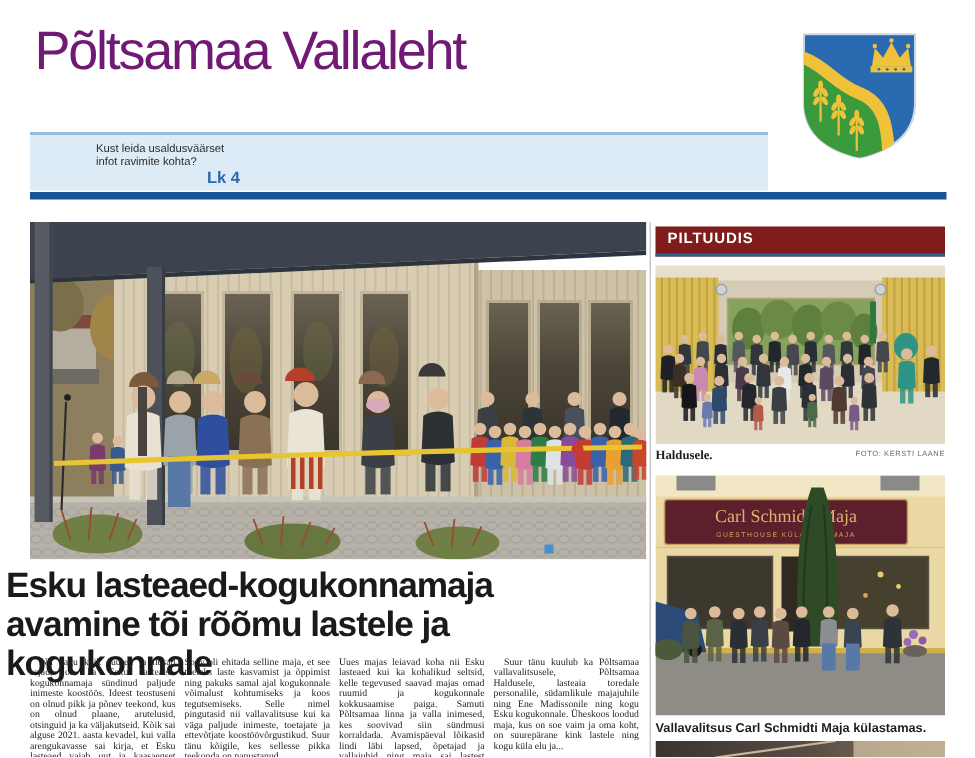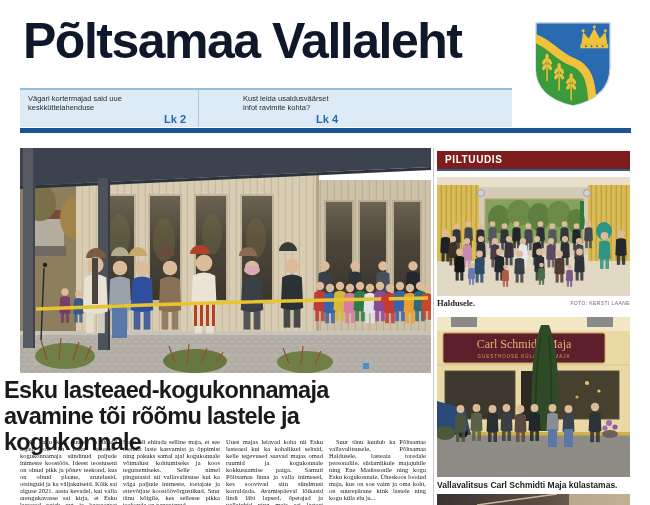--- a/index.html
+++ b/index.html
@@ -1,20 +1,20 @@
 <!DOCTYPE html>
 <html><head>
 <meta charset="utf-8">
 <style>
   html,body{margin:0;padding:0;background:#ffffff;}
   #page{position:relative;width:650px;height:505px;background:#ffffff;overflow:hidden;
         font-family:"Liberation Sans",sans-serif;}
   
   .masthead-title{position:absolute;left:23px;top:16px;width:500px;
-    font-size:50px;font-weight:700;letter-spacing:-1.5px;color:#0f172a;line-height:1;}
+    font-size:36px;font-weight:400;letter-spacing:-1.5px;color:#701a75;line-height:1;}
   .logo{position:absolute;left:527px;top:20px;width:92px;height:88px;}
   .issue-date{position:absolute;left:518px;top:105px;width:114px;text-align:center;
     font-size:15px;color:#2a68ad;font-weight:400;}
   
   .teasers{position:absolute;left:20px;top:88px;width:492px;height:39px;
     background:#dcebf6;border-top:2px solid #94bedd;box-sizing:border-box;display:flex;}
   .teaser{position:relative;height:100%;box-sizing:border-box;padding:4px 8px 2px 8px;}
   .teaser + .teaser{border-left:1px solid #aec9df;}
   .teaser-text{font-size:7.5px;line-height:9px;color:#2c2c2c;max-width:120px;}
   .t2 .teaser-text{text-align:center;max-width:none;padding-top:2px;}
@@ -88,24 +88,20 @@
       </g>
       <g>
         <use href="#ear" transform="translate(17,42)"></use>
         <use href="#ear" transform="translate(30,52)"></use>
         <use href="#ear" transform="translate(43,63)"></use>
       </g>
     </svg>
   </div>
 
   <div class="teasers">
-    <div class="teaser t1" style="width:178px;">
-      <div class="teaser-text">Vägari kortermajad said uue keskküttelahenduse</div>
-      <div class="teaser-page">Lk 2</div>
-    </div>
     <div class="teaser t3" style="width:152px;padding-left:44px;">
       <div class="teaser-text">Kust leida usaldusväärset infot ravimite kohta?</div>
       <div class="teaser-page">Lk 4</div>
     </div>
   </div>
   <div class="rule"></div>
 
   <div class="main-photo">
     <svg width="411" height="225" viewBox="0 0 411 225">
       <defs>

